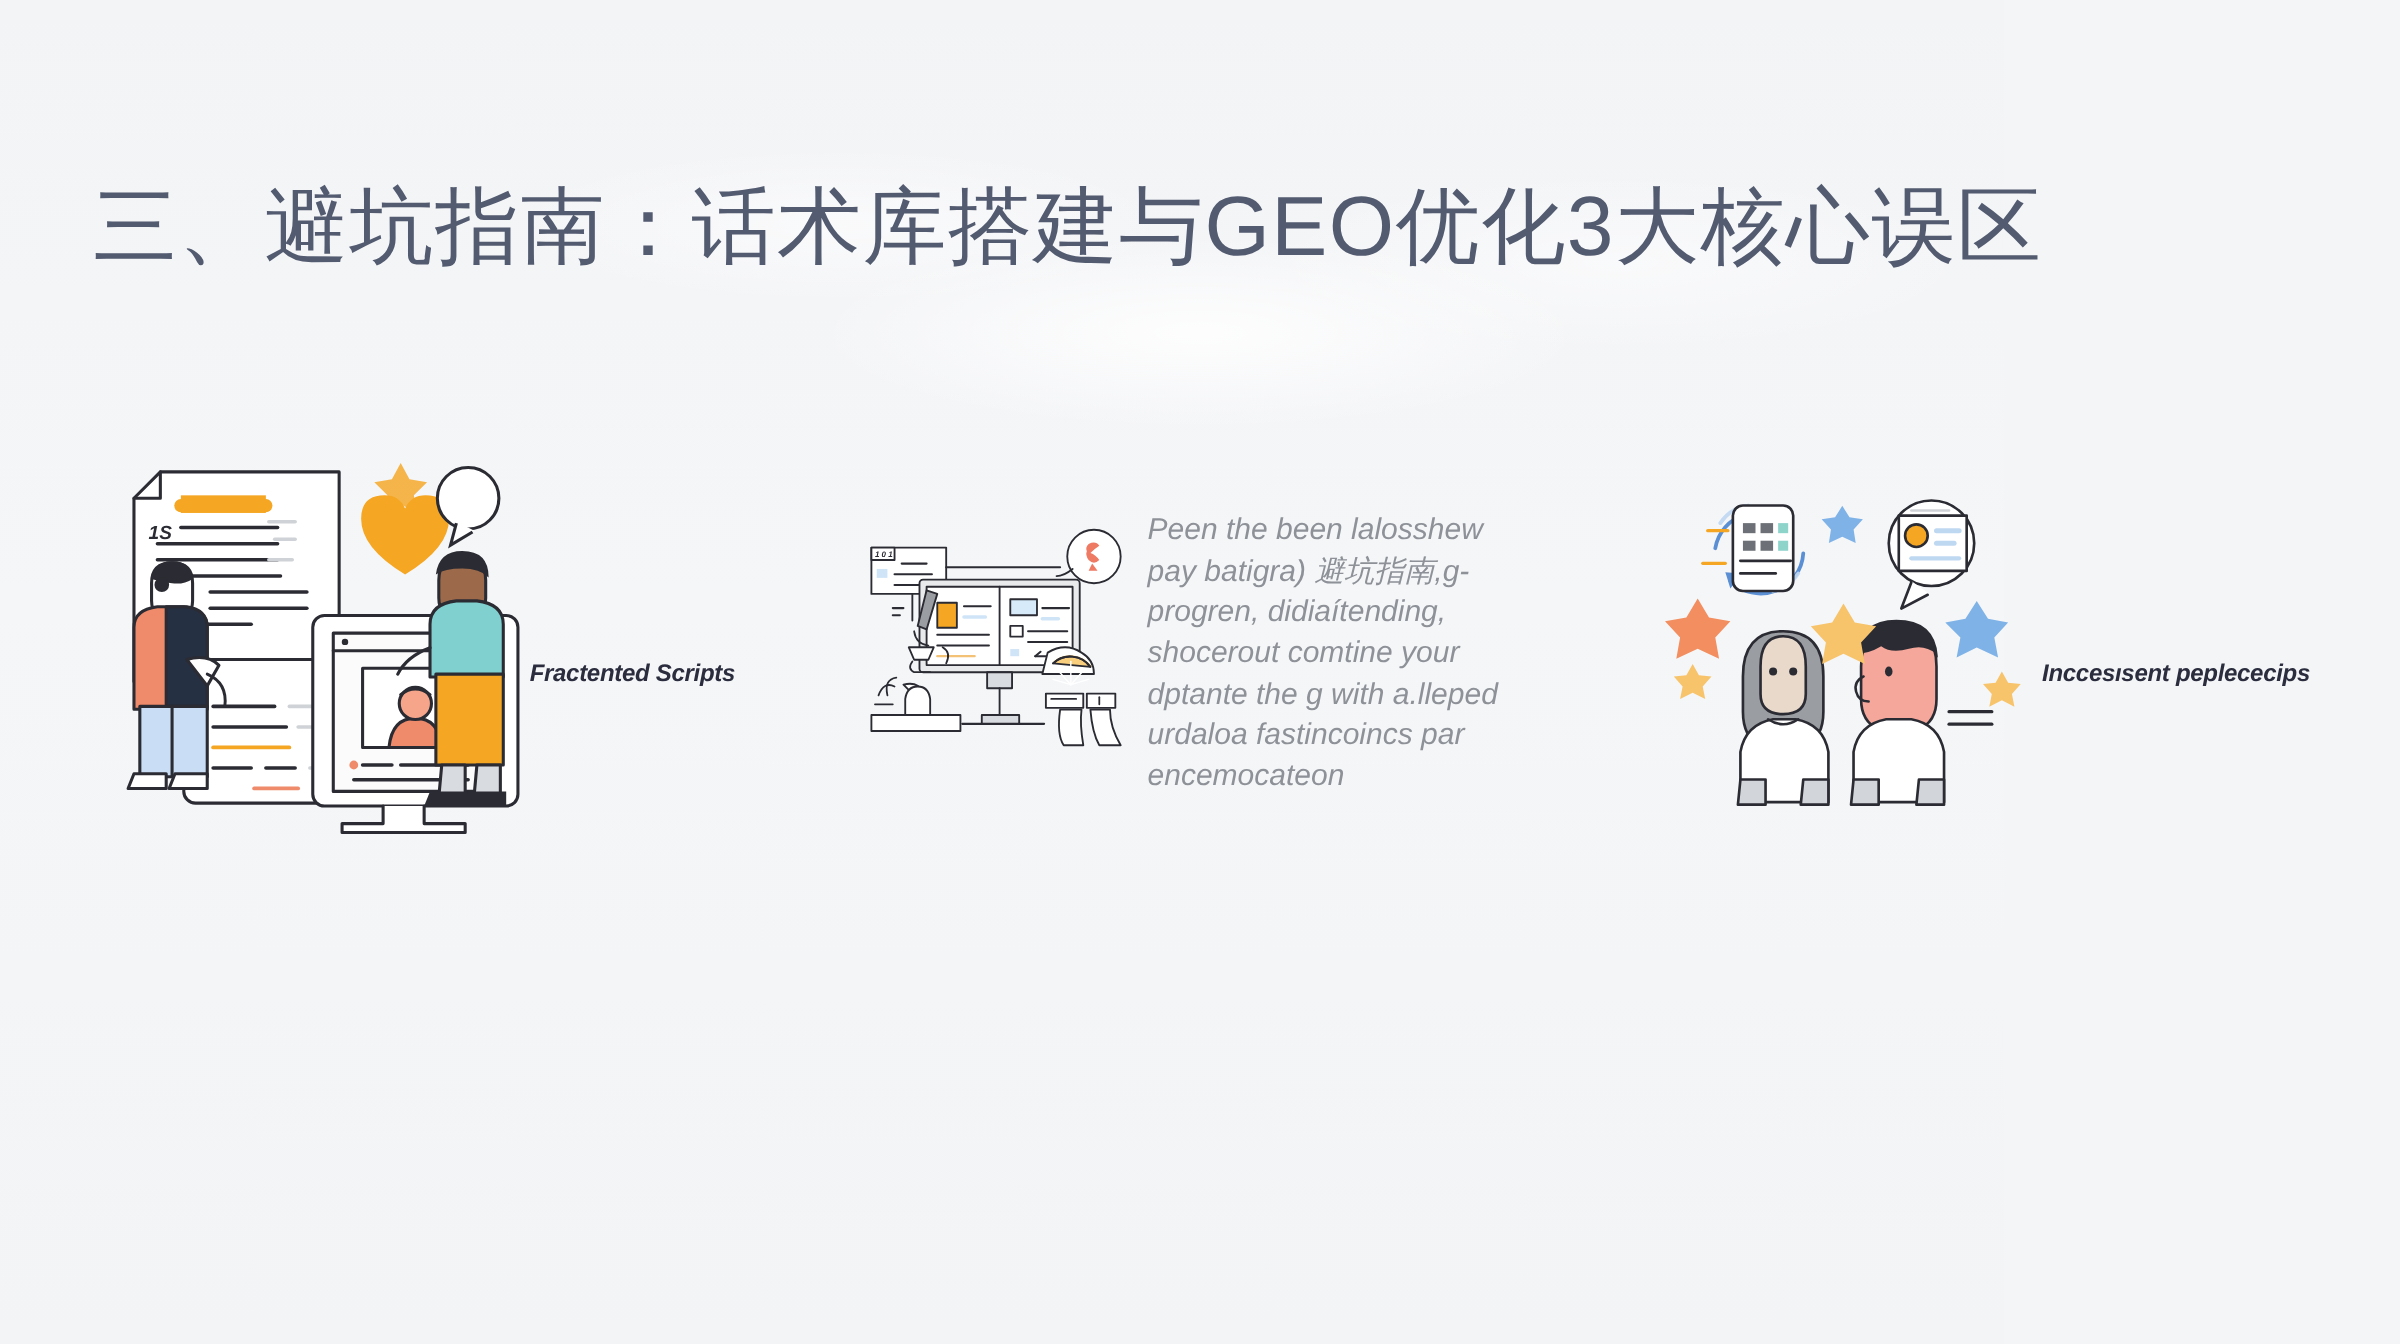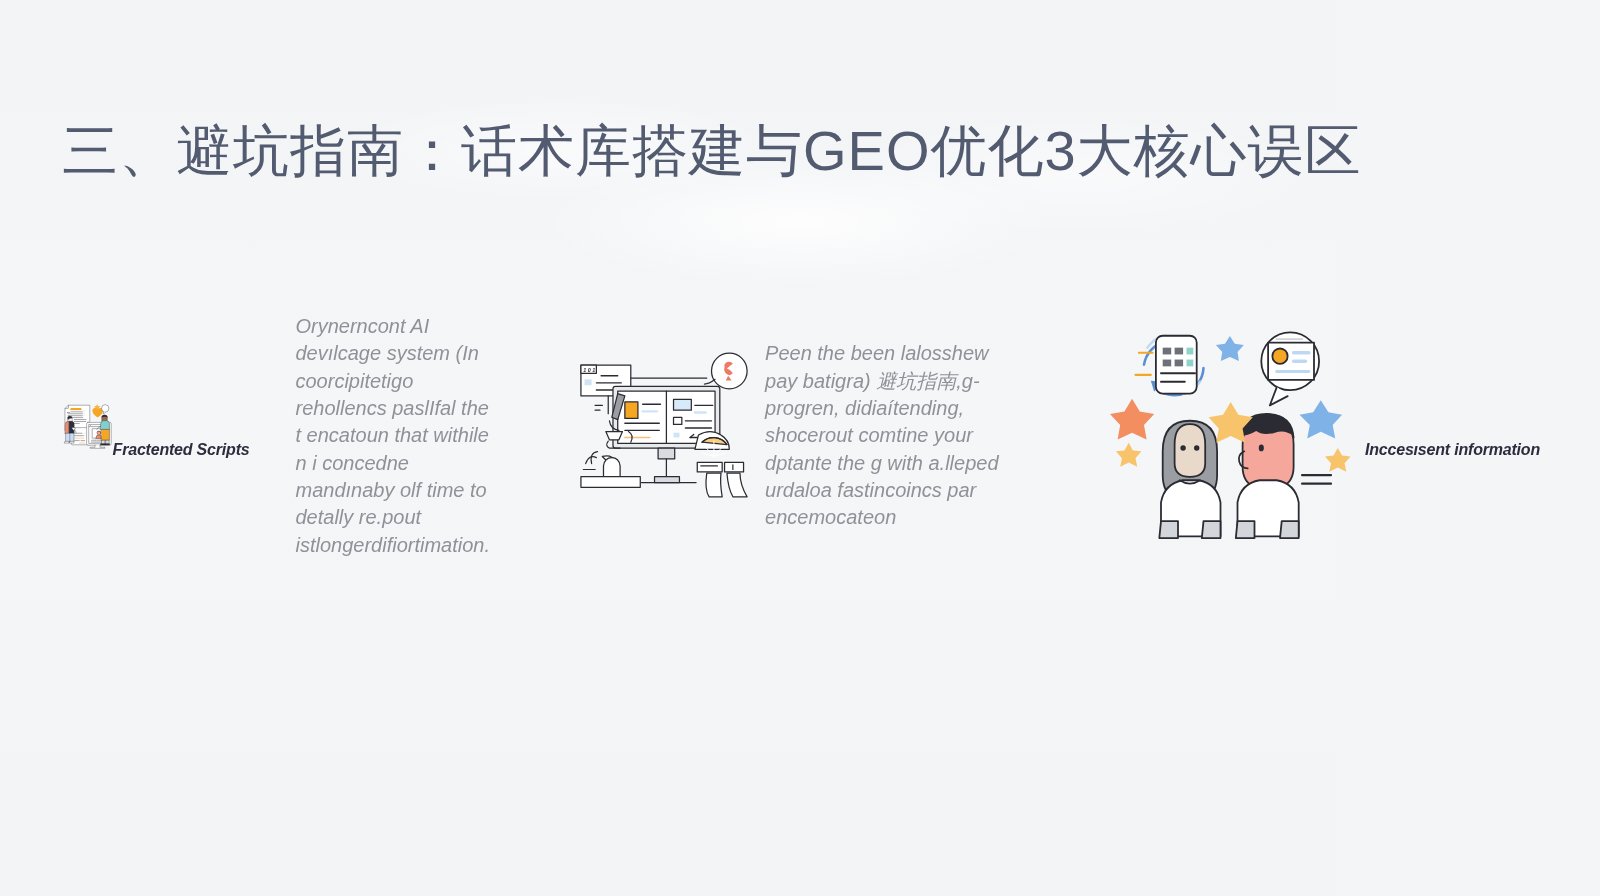--- a/index.html
+++ b/index.html
@@ -161,21 +161,20 @@
             <path d="M212 16 l6 11 l12 2 l-9 9 l2 12 l-11 -6 l-11 6 l2 -12 l-9 -9 l12 -2 Z" fill="#f5a623" opacity="0.82"></path>
           </g>
           <g fill="#ffffff" stroke="#2b2b33" stroke-width="2.1">
             <circle cx="258" cy="40" r="21"></circle>
             <path d="M250 56 l-4 16 l16 -10 Z" fill="#ffffff" stroke="none"></path>
             <path d="M250 57 l-4 15 l15 -9"></path>
           </g>
         </svg>
       </div>
       <div class="col-heading">Fractented Scripts</div>
-      <div class="col-body">Orynerncont AI devılcage system (In coorcipitetigo rehollencs paslIfal the t encatoun that withile n i concedne mandınaby olf time to detally re.pout istlongerdifiortimation.</div>
     </div>
 
     <div class="col col-2">
       <div class="art">
         <svg viewBox="0 0 300 270" xmlns="http://www.w3.org/2000/svg">
           <g fill="none" stroke="#2b2b33" stroke-width="2.1" stroke-linejoin="round" stroke-linecap="round">
 
             <rect x="10" y="34" width="84" height="52" fill="#ffffff"></rect>
             <rect x="10" y="34" width="26" height="14" fill="#ffffff"></rect>
             <text x="14" y="45" font-size="9" font-weight="bold" fill="#2b2b33" stroke="none" font-family="'Liberation Sans',sans-serif">1 0 1</text>
@@ -332,17 +331,17 @@
           <g>
             <path d="M142 40 l7 11 l13 2 l-9 10 l2 13 l-13 -6 l-13 6 l2 -13 l-9 -10 l13 -2 Z" fill="#7fb3e8" transform="translate(0,-14) scale(0.82) translate(30,14)"></path>
             <path d="M142 108 l9 15 l17 3 l-12 13 l3 17 l-17 -8 l-17 8 l3 -17 l-12 -13 l17 -3 Z" fill="#f7c46c"></path>
             <path d="M26 104 l9 15 l17 3 l-12 13 l3 17 l-17 -8 l-17 8 l3 -17 l-12 -13 l17 -3 Z" fill="#f28e5f"></path>
             <path d="M248 106 l9 14 l16 3 l-11 12 l3 16 l-17 -8 l-16 8 l3 -16 l-12 -12 l16 -3 Z" fill="#7fb3e8"></path>
             <path d="M22 156 l5 9 l10 1 l-7 8 l2 10 l-10 -5 l-10 5 l2 -10 l-7 -8 l10 -1 Z" fill="#f7c46c"></path>
             <path d="M268 162 l5 9 l10 1 l-7 8 l2 10 l-10 -5 l-10 5 l2 -10 l-7 -8 l10 -1 Z" fill="#f7c46c"></path>
           </g>
         </svg>
       </div>
-      <div class="col-heading">Inccesısent information</div>
+      <div class="col-heading">Inccesısent peplececips</div>
     </div>
 
   </div>
 </div>
 
 </body></html>

